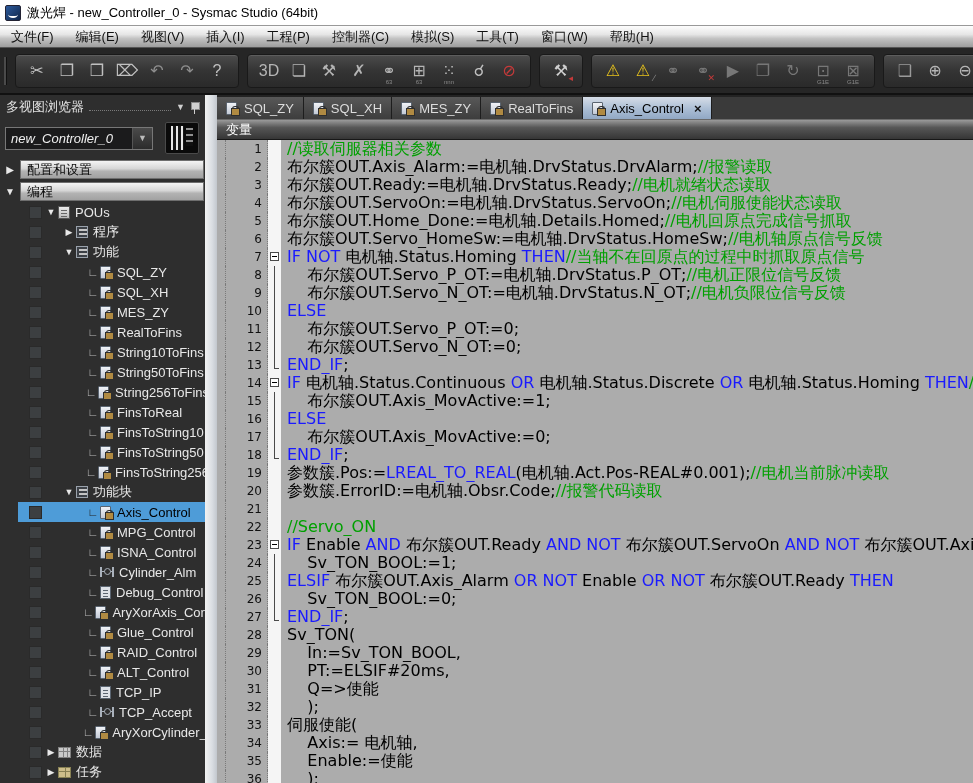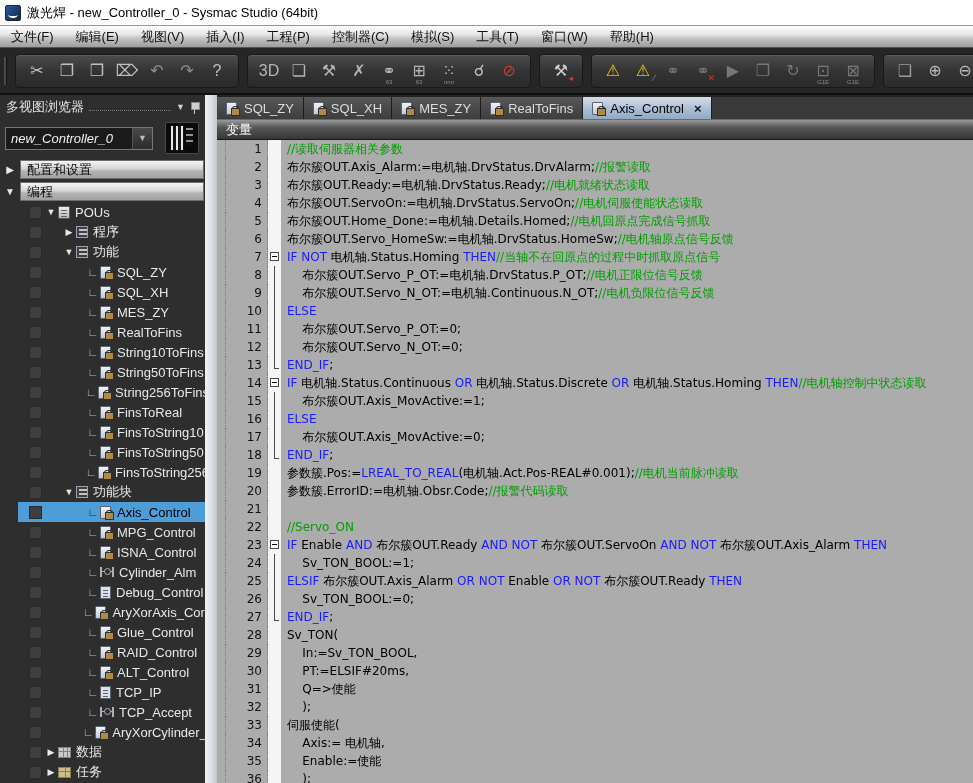--- a/index.html
+++ b/index.html
@@ -112,21 +112,21 @@
   .cl { display:flex; height:18px; line-height:18px; }
   .lm { width:9px; flex:none; border-right:1px dotted #7a7a7a; }
   .num { width:42px; flex:none; text-align:right; padding-right:5px; font-size:12px; color:#111;
     border-right:1px dotted #7a7a7a; }
   .fmargin { width:13px; flex:none; background:#f5f5f5; position:relative; }
   .fbox { position:absolute; left:2px; top:4px; width:9px; height:9px; background:#fff; border:1px solid #4a4a4a; }
   .fbox::before { content:""; position:absolute; left:1px; right:1px; top:3px; height:1px; background:#000; }
   .fmid::after { content:""; position:absolute; left:6px; top:0; bottom:0; width:1px; background:#4a4a4a; }
   .fend::after { content:""; position:absolute; left:6px; top:0; height:12px; width:4px;
     border-left:1px solid #4a4a4a; border-bottom:1px solid #4a4a4a; }
-  .ctext { padding-left:6px; white-space:pre; font-size:12px; color:#000; overflow:hidden; }
+  .ctext { padding-left:6px; white-space:pre; font-size:16px; color:#000; overflow:hidden; }
   .ctext .k { color:var(--kw,#1a1aff); }
   .ctext .c { color:var(--cm,#00a000); }
 </style>
 </head>
 <body>
 
 <div class="titlebar">
   <span class="appicon"></span>
   <span>激光焊 - new_Controller_0 - Sysmac Studio (64bit)</span>
 </div>
@@ -563,21 +563,21 @@
         <div class="cl">
           <span class="lm"></span>
           <span class="num">8</span>
           <span class="fmargin fmid"></span>
           <span class="ctext"><span class="p">    布尔簇OUT.Servo_P_OT:=电机轴.DrvStatus.P_OT;</span><span class="c">//电机正限位信号反馈</span></span>
         </div>
         <div class="cl">
           <span class="lm"></span>
           <span class="num">9</span>
           <span class="fmargin fmid"></span>
-          <span class="ctext"><span class="p">    布尔簇OUT.Servo_N_OT:=电机轴.Continuous.N_OT;</span><span class="c">//电机负限位信号反馈</span></span>
+          <span class="ctext"><span class="p">    布尔簇OUT.Servo_N_OT:=电机轴.DrvStatus.N_OT;</span><span class="c">//电机负限位信号反馈</span></span>
         </div>
         <div class="cl">
           <span class="lm"></span>
           <span class="num">10</span>
           <span class="fmargin fmid"></span>
           <span class="ctext"><span class="k">ELSE</span></span>
         </div>
         <div class="cl">
           <span class="lm"></span>
           <span class="num">11</span>

